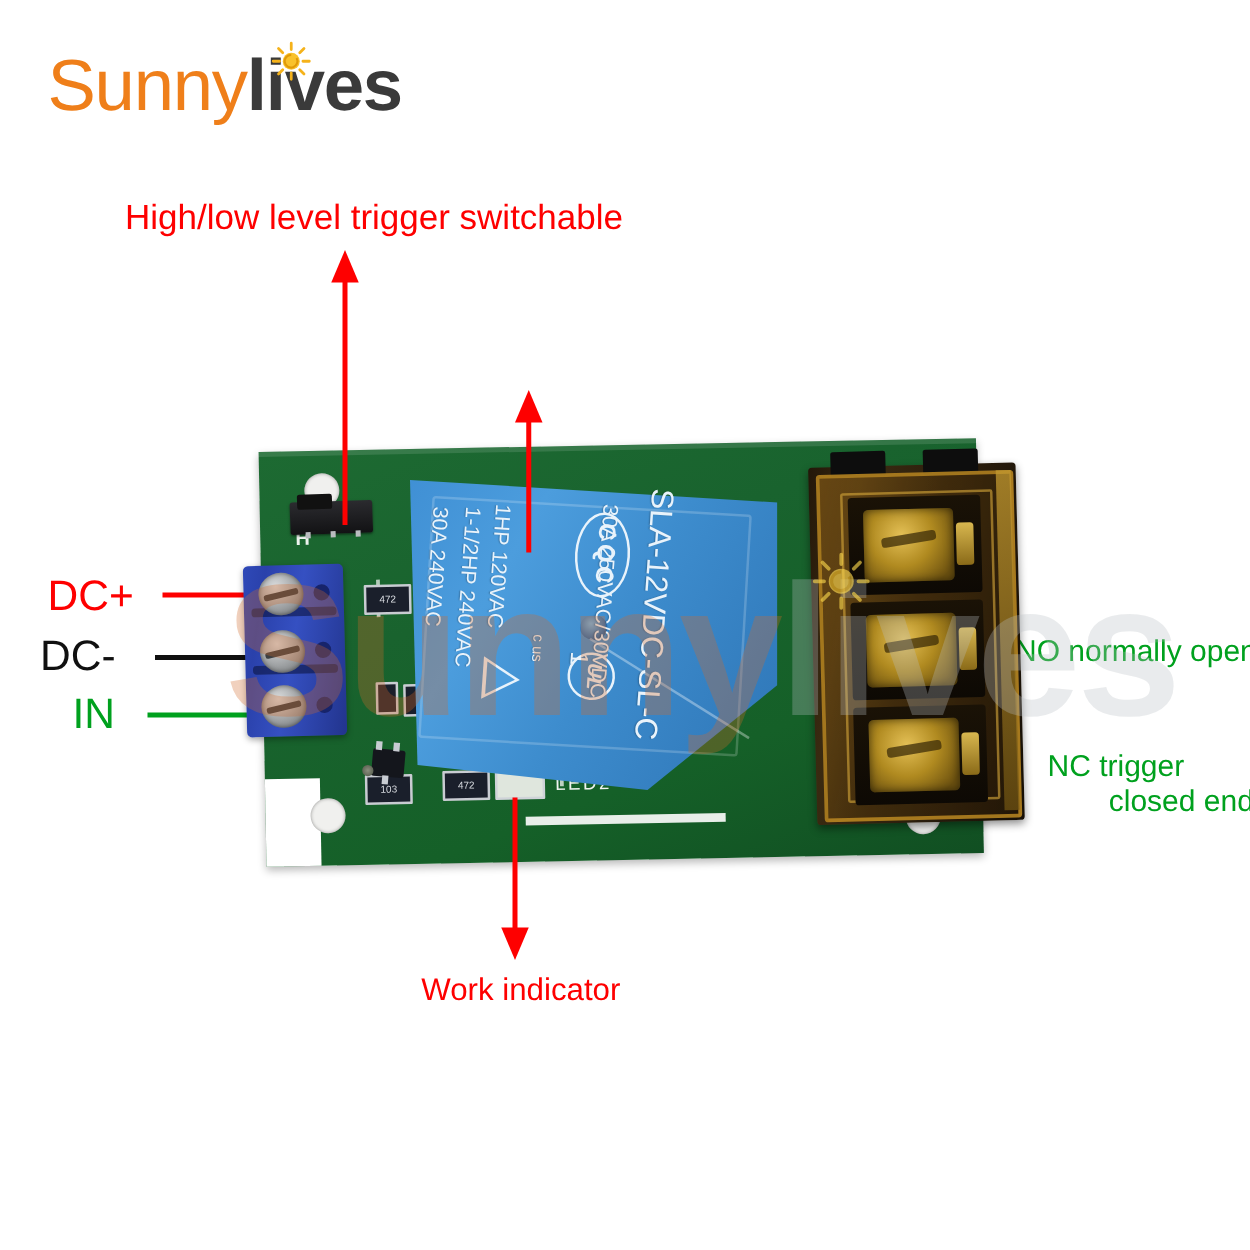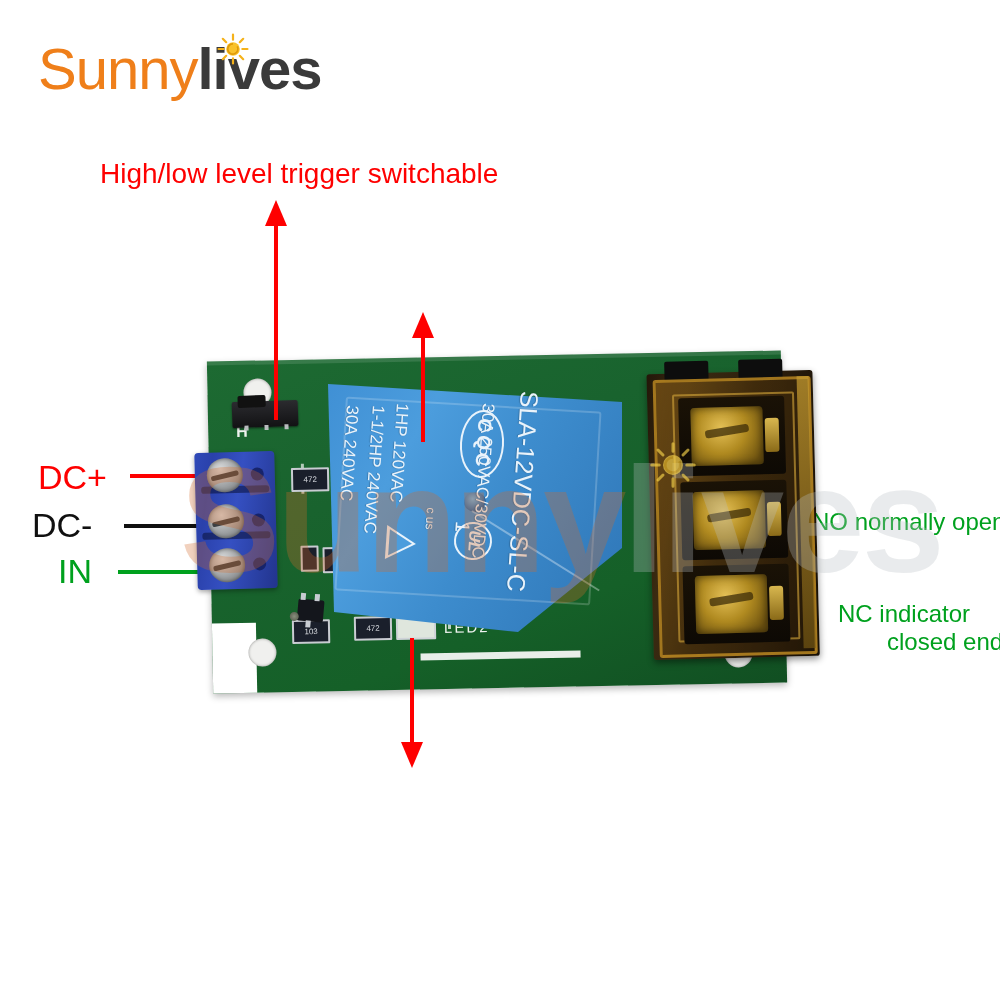--- a/index.html
+++ b/index.html
@@ -186,27 +186,28 @@
     <svg class="sunglyph" viewBox="0 0 40 40">
       <g stroke="#f5b21a" stroke-width="2.6" stroke-linecap="round" fill="none">
         <path d="M20 3 v6 M20 31 v6 M3 20 h6 M31 20 h6 M8 8 l4 4 M28 28 l4 4 M32 8 l-4 4 M12 28 l-4 4"></path>
       </g>
       <circle cx="20" cy="20" r="8" fill="#f9c22b"></circle>
       <path d="M20 14 a6 6 0 1 0 5 3" stroke="#e09a08" stroke-width="2" fill="none"></path>
     </svg>
   </div>
 
   <div class="anno red" id="anno-high">High/low level trigger switchable</div>
+  <div class="anno red" id="anno-work">Work indicator</div>
 
   <div class="anno red" id="anno-dcp">DC+</div>
   <div class="anno black" id="anno-dcm">DC-</div>
   <div class="anno green" id="anno-in">IN</div>
 
   <div class="anno green" id="anno-no">NO normally open</div>
-  <div class="anno green" id="anno-nc1">NC indicator</div>
+  <div class="anno green" id="anno-nc1">NC trigger</div>
   <div class="anno green" id="anno-nc2">closed end</div>
 
   <div class="lead" id="lead-dcp"></div>
   <div class="lead" id="lead-dcm"></div>
   <div class="lead" id="lead-in"></div>
 
   <div class="pcb">
     <div class="pcb-notch"></div>
     <div class="hole" id="hole-tl"></div>
     <div class="hole" id="hole-bl"></div>

